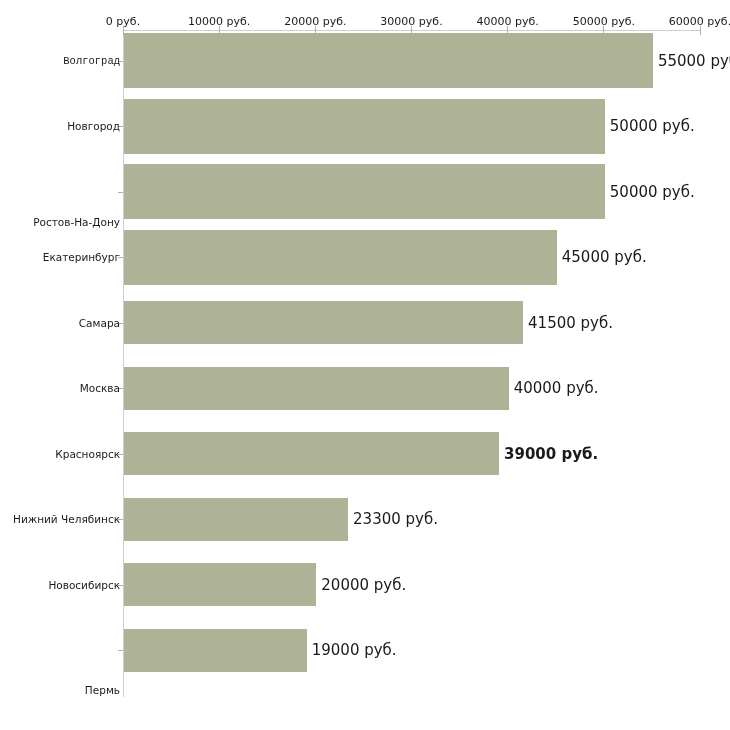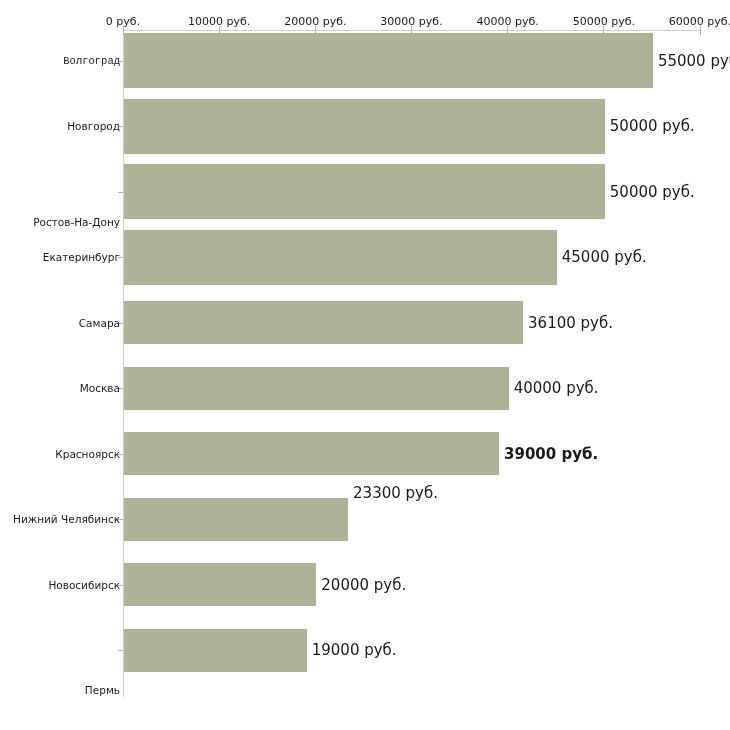--- a/index.html
+++ b/index.html
@@ -142,26 +142,26 @@
   <div id="bars-group">
       <div class="bar" title="Волгоград 55000 руб." style="top: 33px; height: 55px; width: 528.917px; background: rgb(174, 178, 150);"></div>
       <div class="bar-value-label" style="left: 657.917px; top: 60.5px;">55000 руб.</div>
       <div class="bar" title="Челябинск 50000 руб." style="top: 98.5px; height: 55px; width: 480.833px; background: rgb(174, 178, 150);"></div>
       <div class="bar-value-label" style="left: 609.833px; top: 126px;">50000 руб.</div>
       <div class="bar" title="Ростов-На-Дону 50000 руб." style="top: 164px; height: 55px; width: 480.833px; background: rgb(174, 178, 150);"></div>
       <div class="bar-value-label" style="left: 609.833px; top: 191.5px;">50000 руб.</div>
       <div class="bar" title="Екатеринбург 45000 руб." style="top: 229.5px; height: 55px; width: 432.75px; background: rgb(174, 178, 150);"></div>
       <div class="bar-value-label" style="left: 561.75px; top: 257px;">45000 руб.</div>
       <div class="bar" title="Самара 41500 руб." style="top: 301px; height: 43px; width: 399.092px; background: rgb(174, 178, 150);"></div>
-      <div class="bar-value-label" style="left: 528.092px; top: 322.5px;">36100 руб.</div>
+      <div class="bar-value-label" style="left: 528.092px; top: 322.5px;">41500 руб.</div>
       <div class="bar" title="Москва 40000 руб." style="top: 366.5px; height: 43px; width: 384.667px; background: rgb(174, 178, 150);"></div>
       <div class="bar-value-label" style="left: 513.667px; top: 388px;">40000 руб.</div>
       <div class="bar" title="Красноярск 39000 руб." style="top: 432px; height: 43px; width: 375.05px; background: rgb(174, 178, 150);"></div>
       <div class="bar-value-label" style="left: 504.05px; top: 453.5px; font-weight: bold;">39000 руб.</div>
       <div class="bar" title="Нижний Новгород 23300 руб." style="top: 497.5px; height: 43px; width: 224.068px; background: rgb(174, 178, 150);"></div>
-      <div class="bar-value-label" style="left: 353.068px; top: 493px;">23300 руб.</div>
+      <div class="bar-value-label" style="left: 353.068px; top: 519px;">23300 руб.</div>
       <div class="bar" title="Новосибирск 20000 руб." style="top: 563px; height: 43px; width: 192.333px; background: rgb(174, 178, 150);"></div>
       <div class="bar-value-label" style="left: 321.333px; top: 584.5px;">20000 руб.</div>
       <div class="bar" title="Пермь 19000 руб." style="top: 628.5px; height: 43px; width: 182.717px; background: rgb(174, 178, 150);"></div>
       <div class="bar-value-label" style="left: 311.717px; top: 650px;">19000 руб.</div>
     </div>
 
 </div>
 
 </body></html>

